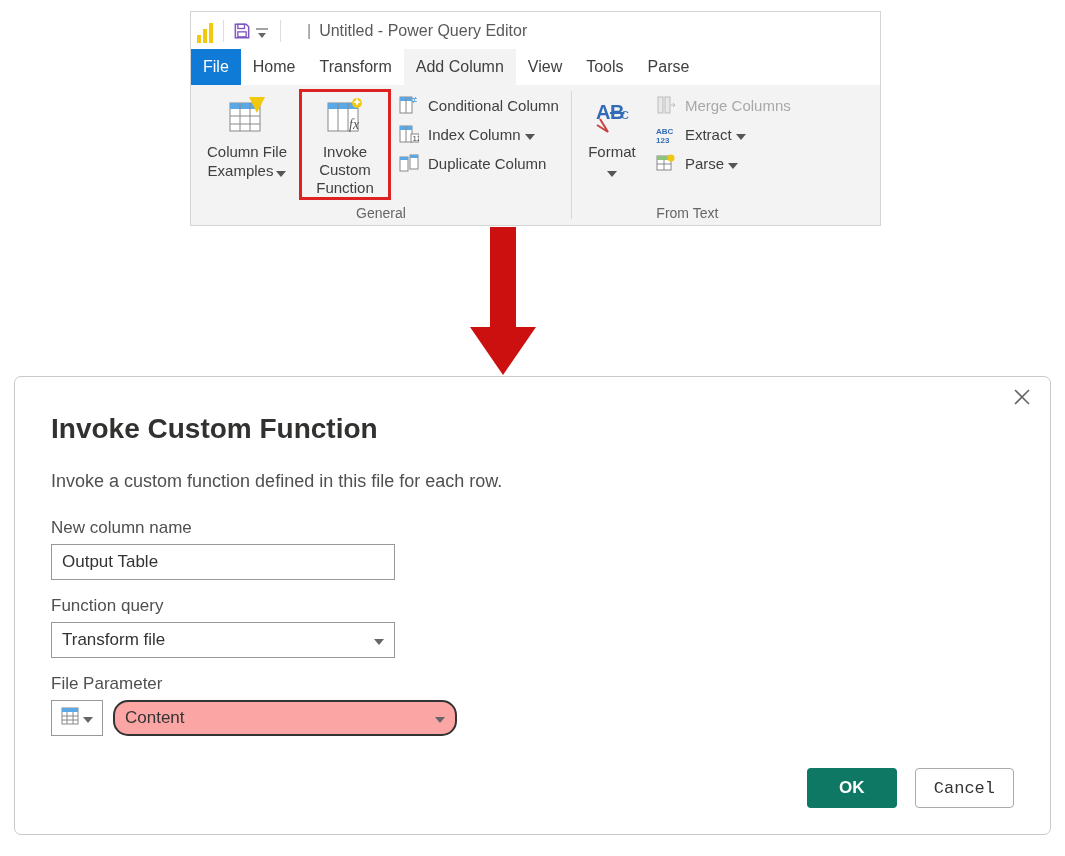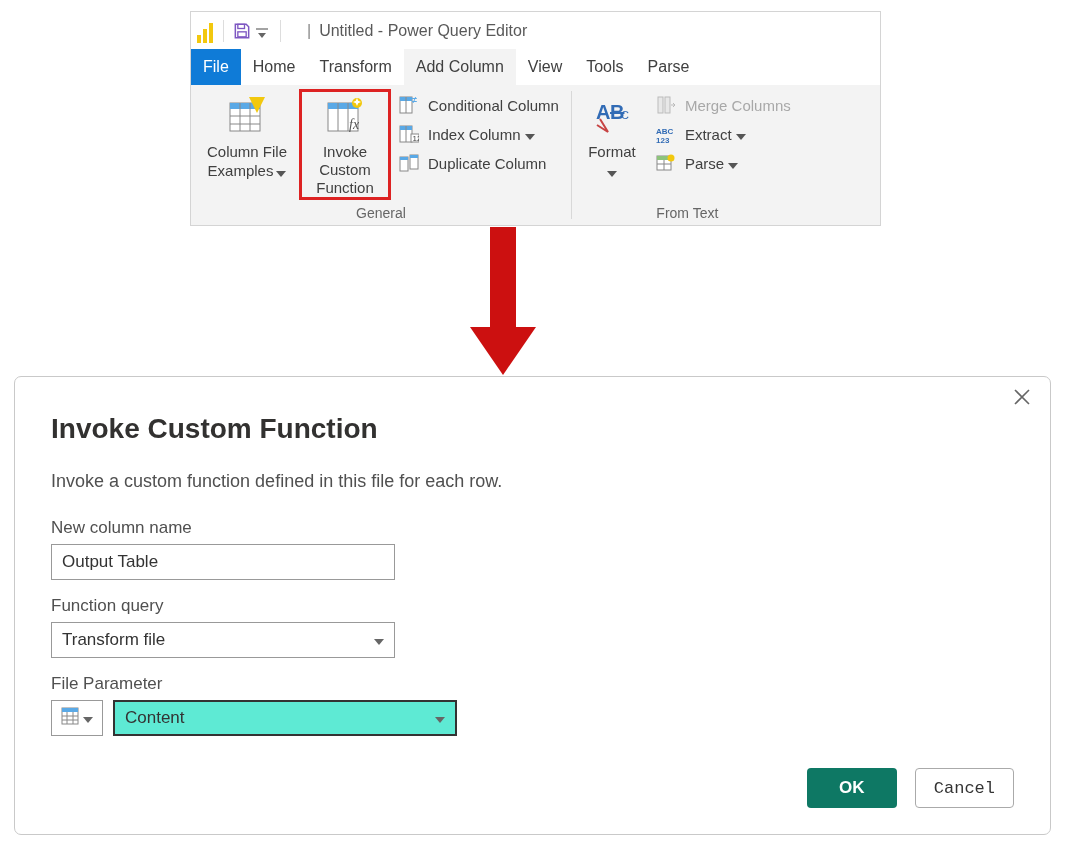--- a/index.html
+++ b/index.html
@@ -231,21 +231,21 @@
       padding: 0 10px;
       font-size: 17px;
       color: #333;
       display: flex;
       align-items: center;
       justify-content: space-between;
       box-sizing: border-box;
       background:#fff;
       cursor:pointer;
     }
-    .dialog .select-input.filled { background:#5eead4; }
+    .dialog .select-input.filled { background:#fca5a5;border-radius:15px; }
     .dialog .select-input.bold-border { border: 2px solid #333; }
     .dialog .param-row {
       display: flex;
       gap: 10px;
     }
     .dialog .icon-picker {
       width: 52px;
       height: 36px;
       border: 1px solid #999;
       display: flex;

